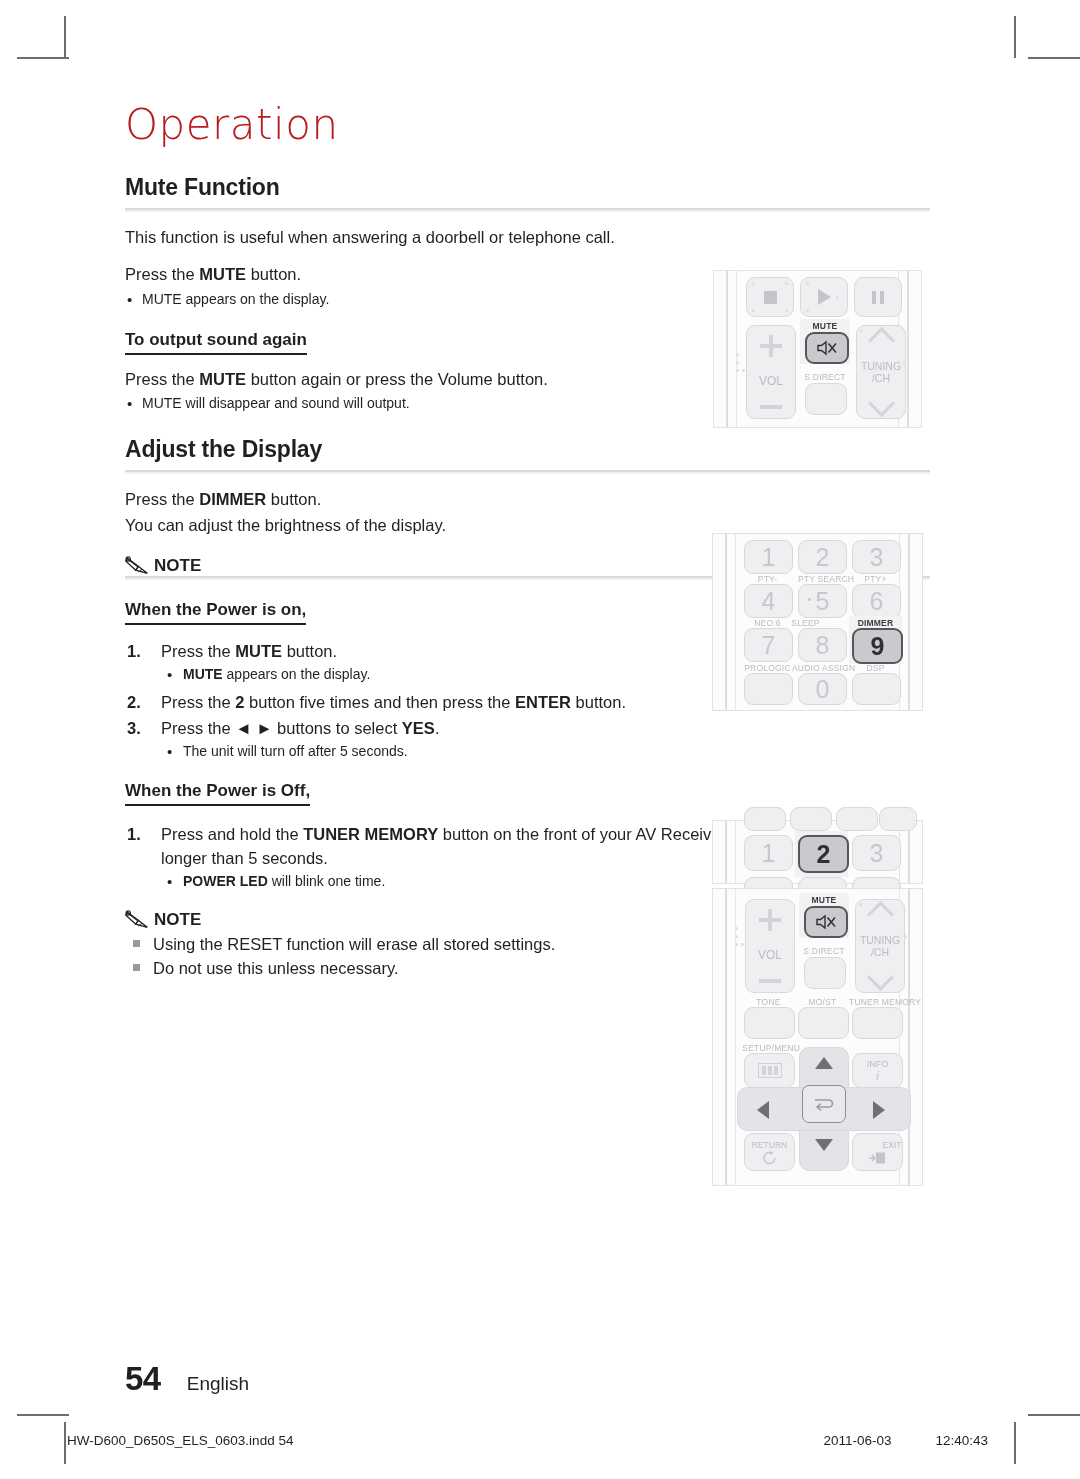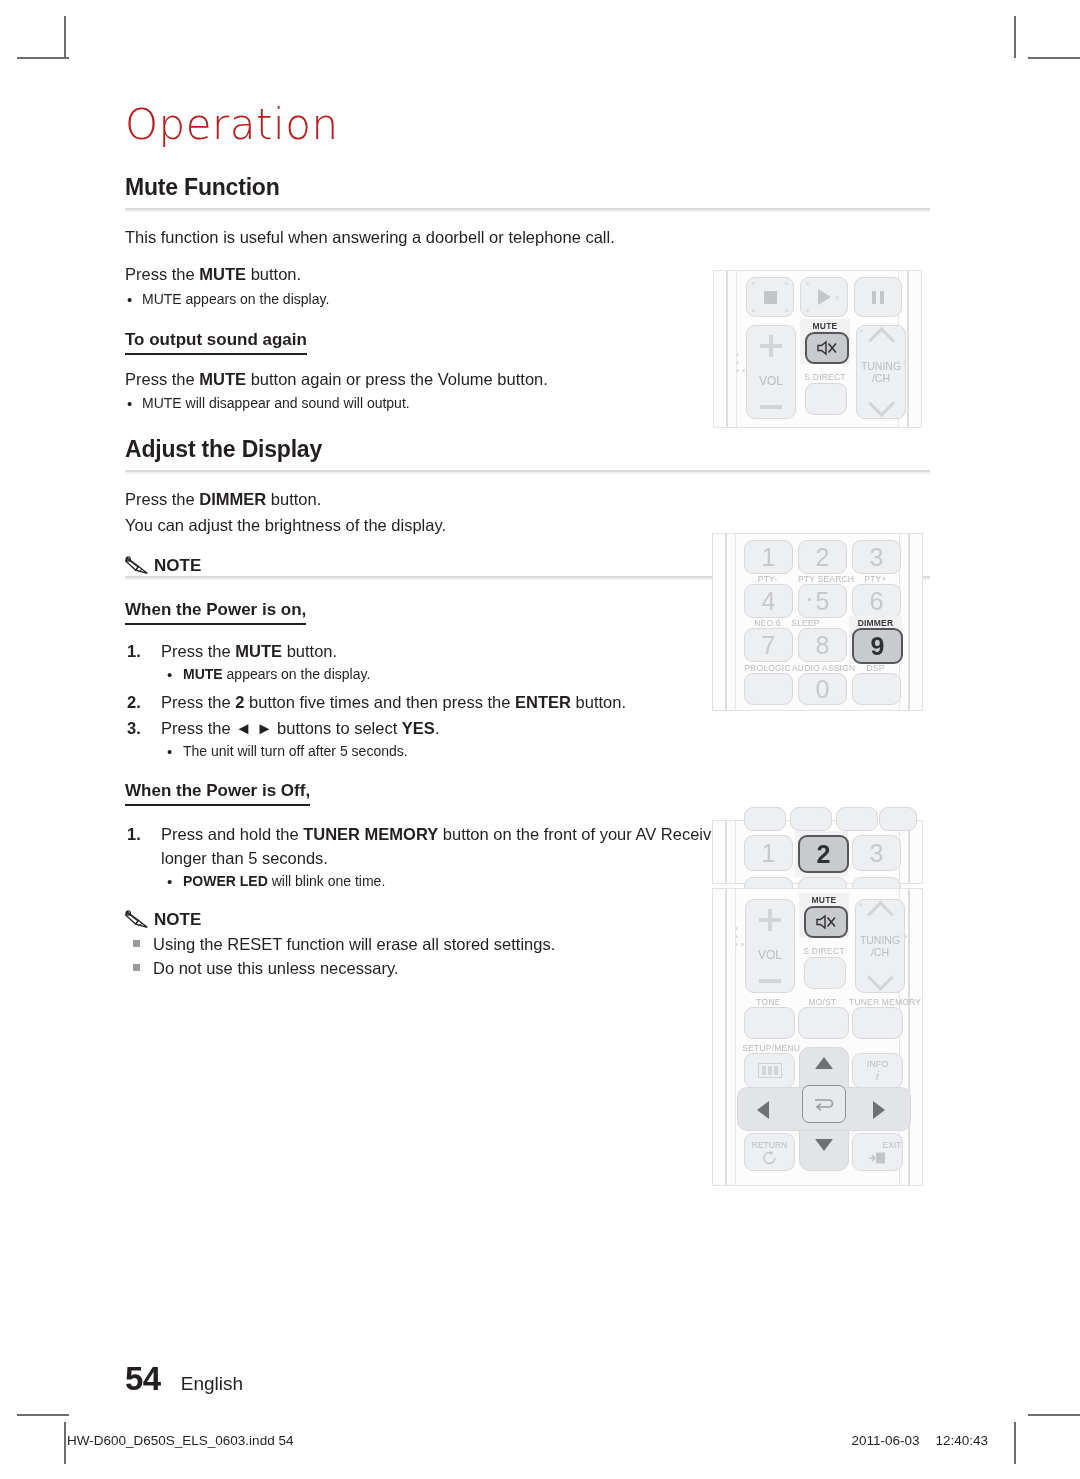--- a/index.html
+++ b/index.html
@@ -72,26 +72,26 @@
   .keylabel.dark{color:#3a3b3e;font-weight:bold;}
   .hlbg{position:absolute;background:#f2f2f3;}
   .dot{position:absolute;width:3px;height:3px;border-radius:50%;background:#dcdde0;}
   .chev{position:absolute;width:22px;height:22px;border-left:3px solid #d2d4d8;
         border-top:3px solid #d2d4d8;}
   .chev.up{transform:rotate(45deg);}
   .chev.dn{transform:rotate(-135deg);}
   .pad{position:absolute;background:#e3e4e7;border:1.2px solid #d7d9dd;}
 
   
-  .pagenum{position:absolute;left:125px;top:1360px;display:flex;align-items:baseline;gap:20px;}
+  .pagenum{position:absolute;left:125px;top:1360px;display:flex;align-items:baseline;gap:26px;}
   .pagenum .n{font-size:33px;font-weight:bold;letter-spacing:-.5px;}
   .pagenum .lang{font-size:19px;color:#231f20;}
   .slug{position:absolute;top:1433px;font-size:13.5px;color:#231f20;}
   .slug.left{left:67px;}
-  .slug.right{right:92px;display:flex;gap:16px;}
+  .slug.right{right:92px;display:flex;gap:44px;}
 </style>
 </head>
 <body>
 
 <div class="crop h" style="left:17px;top:57px;"></div>
 <div class="crop v" style="left:64px;top:16px;"></div>
 <div class="crop v" style="left:1014px;top:16px;"></div>
 <div class="crop h" style="left:1028px;top:57px;"></div>
 <div class="crop h" style="left:17px;top:1414px;"></div>
 <div class="crop v" style="left:64px;top:1422px;"></div>

